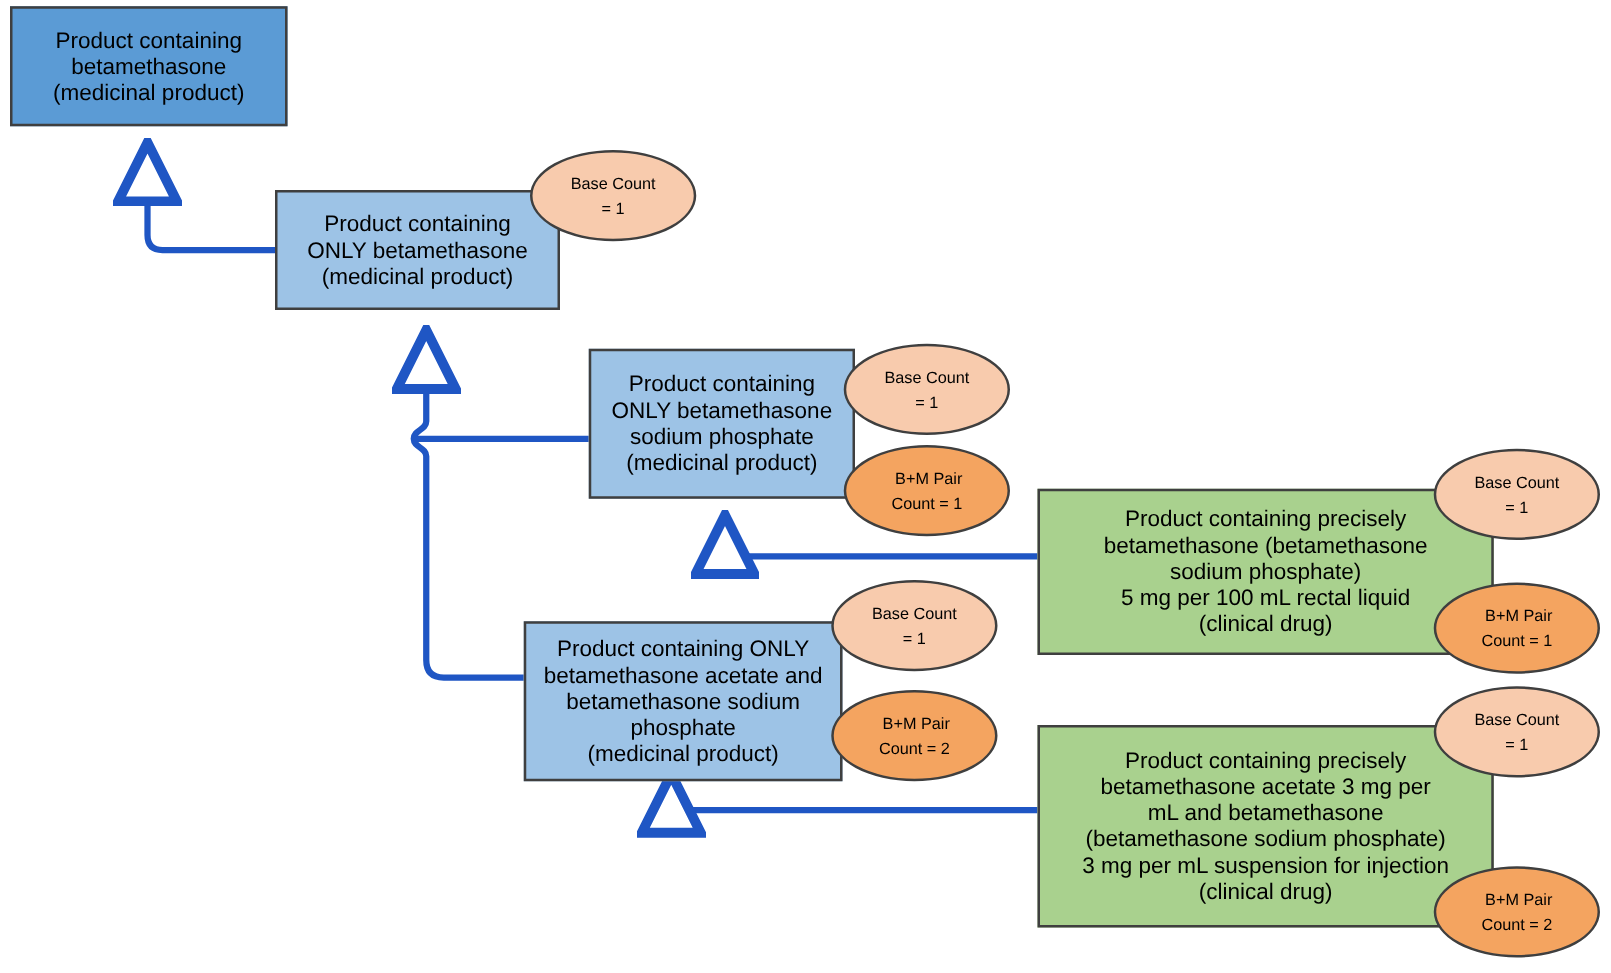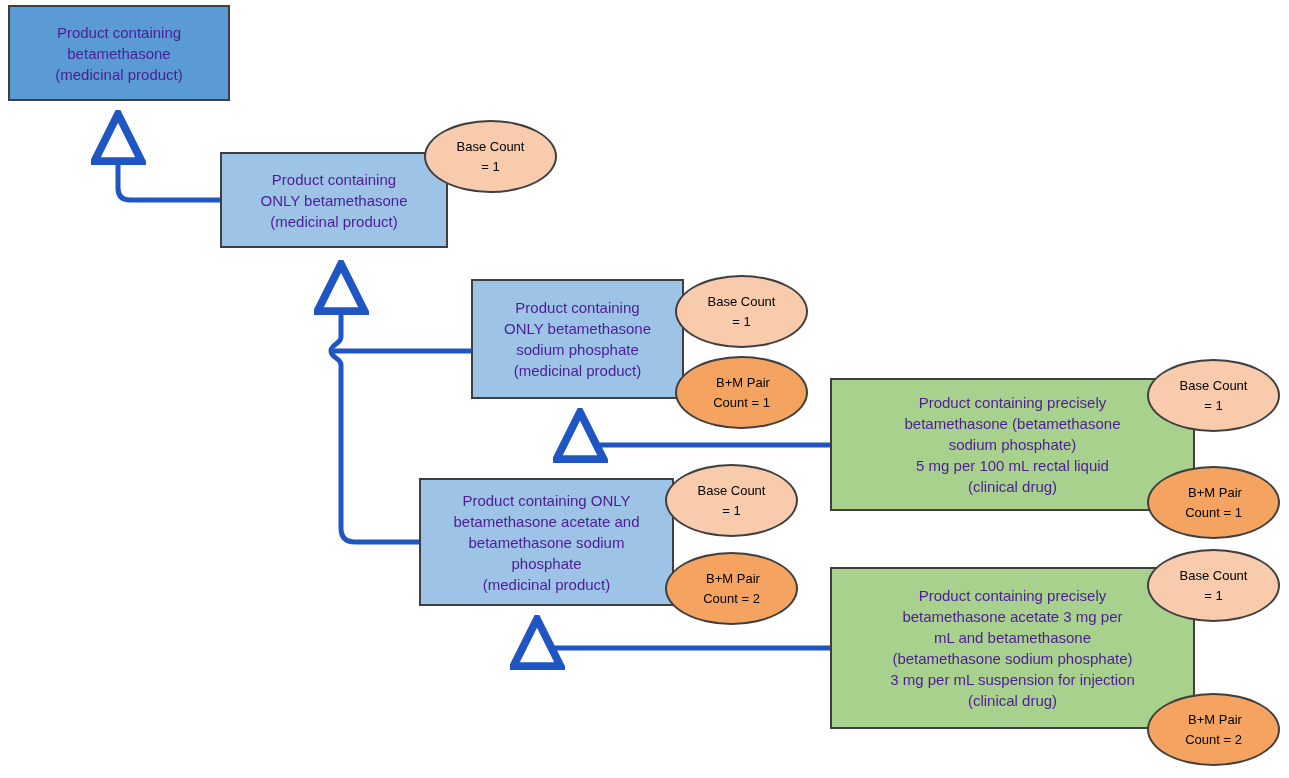--- a/index.html
+++ b/index.html
@@ -27,30 +27,30 @@
     pointer-events: none;
   }
   .node {
     position: absolute;
     box-sizing: border-box;
     border: 2px solid #3f3f3f;
     display: flex;
     align-items: center;
     justify-content: center;
     text-align: center;
-    color: #4c1d95;
-    font-size: 15px;
+    color: #000000;
+    font-size: 18px;
     line-height: 21px;
     white-space: pre-line;
     padding: 2px 4px;
     z-index: 5;
   }
   .node.blue-dark  { background: #5b9bd5; }
   .node.blue-light { background: #9dc3e6; }
-  .node.green      { background: #a9d18e; }
+  .node.green      { background: #a9d18e; margin-top: 13px; }
 
   .badge {
     position: absolute;
     box-sizing: border-box;
     border: 2px solid #3f3f3f;
     border-radius: 50%;
     display: flex;
     align-items: center;
     justify-content: center;
     text-align: center;
@@ -95,21 +95,21 @@
 
   <div class="node blue-light" style="left: 220px; top: 152px; width: 228px; height: 96px; background: rgb(157, 195, 230); border-color: rgb(63, 63, 63);">Product containing
 ONLY betamethasone
 (medicinal product)</div>
 
   <div class="node blue-light" style="left: 471px; top: 279px; width: 213px; height: 120px; background: rgb(157, 195, 230); border-color: rgb(63, 63, 63);">Product containing
 ONLY betamethasone
 sodium phosphate
 (medicinal product)</div>
 
-  <div class="node blue-light" style="left: 419px; top: 478px; width: 255px; height: 128px; background: rgb(157, 195, 230); border-color: rgb(63, 63, 63);">Product containing ONLY
+  <div class="node blue-light" style="left: 419px; top: 497px; width: 255px; height: 128px; background: rgb(157, 195, 230); border-color: rgb(63, 63, 63);">Product containing ONLY
 betamethasone acetate and
 betamethasone sodium
 phosphate
 (medicinal product)</div>
 
   <div class="node green" style="left: 830px; top: 378px; width: 365px; height: 133px; background: rgb(169, 209, 142); border-color: rgb(63, 63, 63);">Product containing precisely
 betamethasone (betamethasone
 sodium phosphate)
 5 mg per 100 mL rectal liquid
 (clinical drug)</div>

